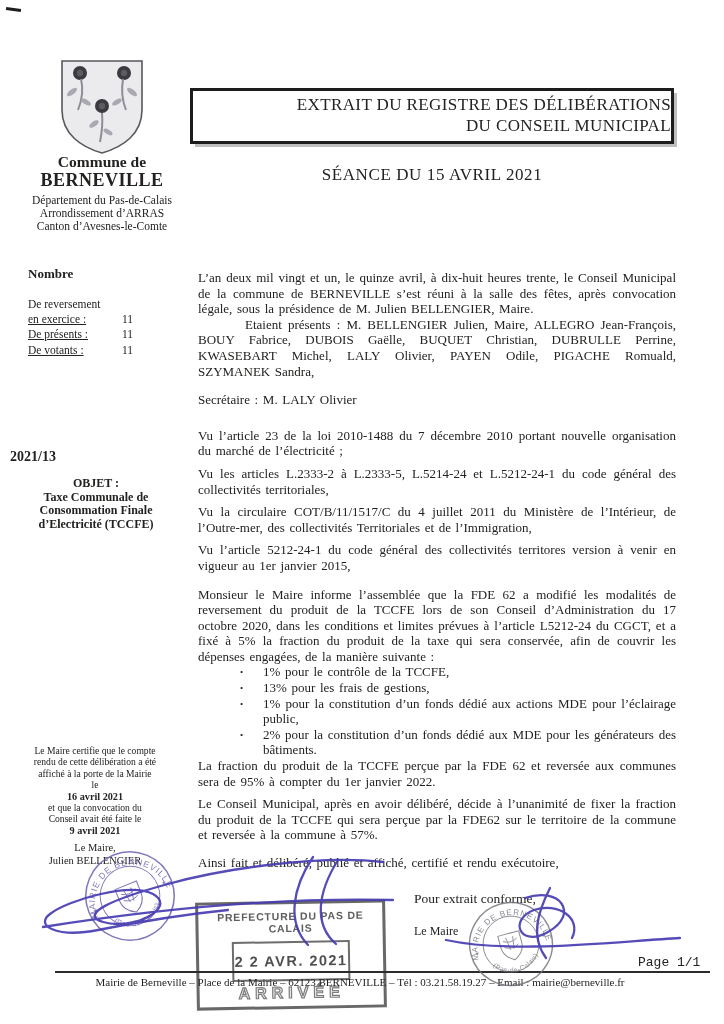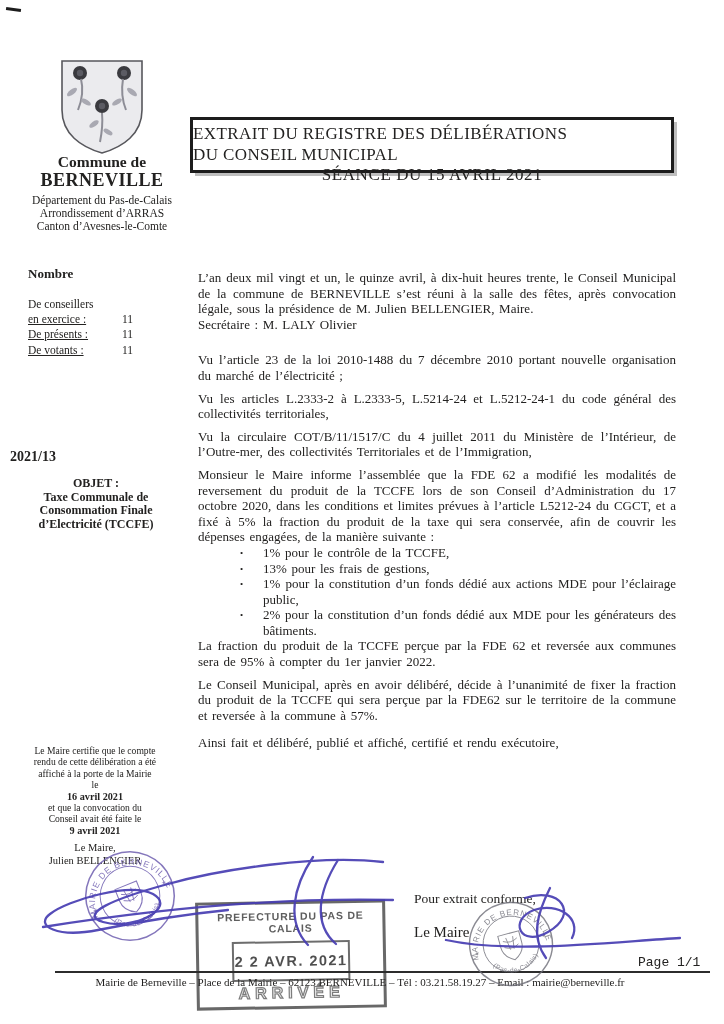--- a/index.html
+++ b/index.html
@@ -11,21 +11,21 @@
 
   
   .coat{position:absolute;left:58px;top:58px;}
   .commune-block{position:absolute;left:8px;top:153px;width:188px;text-align:center;line-height:1.12;}
   .commune-label{font-weight:bold;font-size:15.5px;}
   .commune-name{font-weight:bold;font-size:18px;letter-spacing:.5px;}
   .commune-sub{font-size:11.5px;line-height:13px;margin-top:3px;}
 
   .title-box{position:absolute;left:190px;top:88px;width:478px;border:3px solid #1c1c1c;
              box-shadow:4px 4px 0 -1px rgba(125,125,125,.5);
-             text-align:left;padding:3px 0 5px 0;margin-top:29px;}
+             text-align:right;padding:3px 0 5px 0;}
   .title-line{font-size:17px;letter-spacing:.4px;line-height:21px;}
   .seance{position:absolute;left:190px;top:165px;width:484px;text-align:center;
           font-size:17px;letter-spacing:.6px;}
 
   
   .nombre{position:absolute;left:28px;top:266px;font-weight:bold;font-size:13px;}
   .counts{position:absolute;left:28px;top:297px;width:132px;font-size:11.5px;line-height:15.2px;}
   .count-row{display:flex;}
   .count-label{width:94px;text-decoration:underline;}
   .ref-num{position:absolute;left:10px;top:449px;width:172px;font-weight:bold;font-size:14px;}
@@ -47,21 +47,21 @@
   .p-secretary{margin-left:47px;margin-bottom:20px !important;text-align:left;}
   .p-vu4{margin-bottom:13px !important;}
   .bullets{margin:0;padding:0;list-style:none;}
   .bullets li{position:relative;padding-left:65px;text-align:justify;}
   .bullets li::before{content:"•";position:absolute;left:42px;top:1px;font-size:9px;}
   .p-fraction{margin-top:1px;}
   .p-decision{margin-top:1px;margin-bottom:12px !important;}
   .p-closing{margin-left:47px;text-align:left;}
 
   .extrait{position:absolute;left:414px;top:891px;font-size:13.5px;}
-  .lemaire{position:absolute;left:414px;top:924px;font-size:15px;text-align:right;}
+  .lemaire{position:absolute;left:414px;top:924px;font-size:12px;text-align:right;}
 
   
   .stamp-round-left{position:absolute;left:82px;top:848px;opacity:.85;z-index:3;}
   .stamp-round-right{position:absolute;left:466px;top:899px;opacity:.8;z-index:3;}
   .sig-left{position:absolute;left:18px;top:852px;z-index:4;}
   .sig-right{position:absolute;left:430px;top:884px;z-index:4;}
 
   .pref-stamp{position:absolute;left:196px;top:901px;width:184px;height:102px;
               border:3px solid rgba(62,62,62,.78);transform:rotate(-1deg);z-index:1;
               font-family:"Liberation Sans", sans-serif;}
@@ -122,21 +122,21 @@
   </div>
 
   <div class="title-box">
     <div class="title-line">EXTRAIT DU REGISTRE DES DÉLIBÉRATIONS</div>
     <div class="title-line">DU CONSEIL MUNICIPAL</div>
   </div>
   <div class="seance">SÉANCE DU 15 AVRIL 2021</div>
 
   <div class="nombre">Nombre</div>
   <div class="counts">
-    <div>De conseillers</div>
+    <div>De reversement</div>
     <div class="count-row">
       <span class="count-label">en exercice :</span>
       <span class="count-value">11</span>
     </div>
     <div class="count-row">
       <span class="count-label">De présents :</span>
       <span class="count-value">11</span>
     </div>
     <div class="count-row">
       <span class="count-label">De votants :</span>
@@ -164,24 +164,26 @@
     <div class="date">9 avril 2021</div>
   </div>
 
   <div class="mayor-block">
     <div>Le Maire,</div>
     <div>Julien BELLENGIER</div>
   </div>
 
   <div class="content">
     <p class="p-opening">L’an deux mil vingt et un, le quinze avril, à dix-huit heures trente, le Conseil Municipal de la commune de BERNEVILLE s’est réuni à la salle des fêtes, après convocation légale, sous la présidence de M. Julien BELLENGIER, Maire.</p>
+    <p class="p-present">Etaient présents : M. BELLENGIER Julien, Maire, ALLEGRO Jean-François, BOUY Fabrice, DUBOIS Gaëlle, BUQUET Christian, DUBRULLE Perrine, KWASEBART Michel, LALY Olivier, PAYEN Odile, PIGACHE Romuald, SZYMANEK Sandra,</p>
     <p class="p-secretary">Secrétaire : M. LALY Olivier</p>
     <p>Vu l’article 23 de la loi 2010-1488 du 7 décembre 2010 portant nouvelle organisation du marché de l’électricité ;</p>
     <p>Vu les articles L.2333-2 à L.2333-5, L.5214-24 et L.5212-24-1 du code général des collectivités territoriales,</p>
     <p>Vu la circulaire COT/B/11/1517/C du 4 juillet 2011 du Ministère de l’Intérieur, de l’Outre-mer, des collectivités Territoriales et de l’Immigration,</p>
+    <p class="p-vu4">Vu l’article 5212-24-1 du code général des collectivités territores version à venir en vigueur au 1er janvier 2015,</p>
     <p style="margin-bottom:0">Monsieur le Maire informe l’assemblée que la FDE 62 a modifié les modalités de reversement du produit de la TCCFE lors de son Conseil d’Administration du 17 octobre 2020, dans les conditions et limites prévues à l’article L5212-24 du CGCT, et a fixé à 5% la fraction du produit de la taxe qui sera conservée, afin de couvrir les dépenses engagées, de la manière suivante :</p>
     <ul class="bullets">
       <li>1% pour le contrôle de la TCCFE,</li>
       <li>13% pour les frais de gestions,</li>
       <li>1% pour la constitution d’un fonds dédié aux actions MDE pour l’éclairage public,</li>
       <li>2% pour la constitution d’un fonds dédié aux MDE pour les générateurs des bâtiments.</li>
     </ul>
     <p class="p-fraction">La fraction du produit de la TCCFE perçue par la FDE 62 et reversée aux communes sera de 95% à compter du 1er janvier 2022.</p>
     <p class="p-decision">Le Conseil Municipal, après en avoir délibéré, décide à l’unanimité de fixer la fraction du produit de la TCCFE qui sera perçue par la FDE62 sur le territoire de la commune et reversée à la commune à 57%.</p>
     <p class="p-closing">Ainsi fait et délibéré, publié et affiché, certifié et rendu exécutoire,</p>

